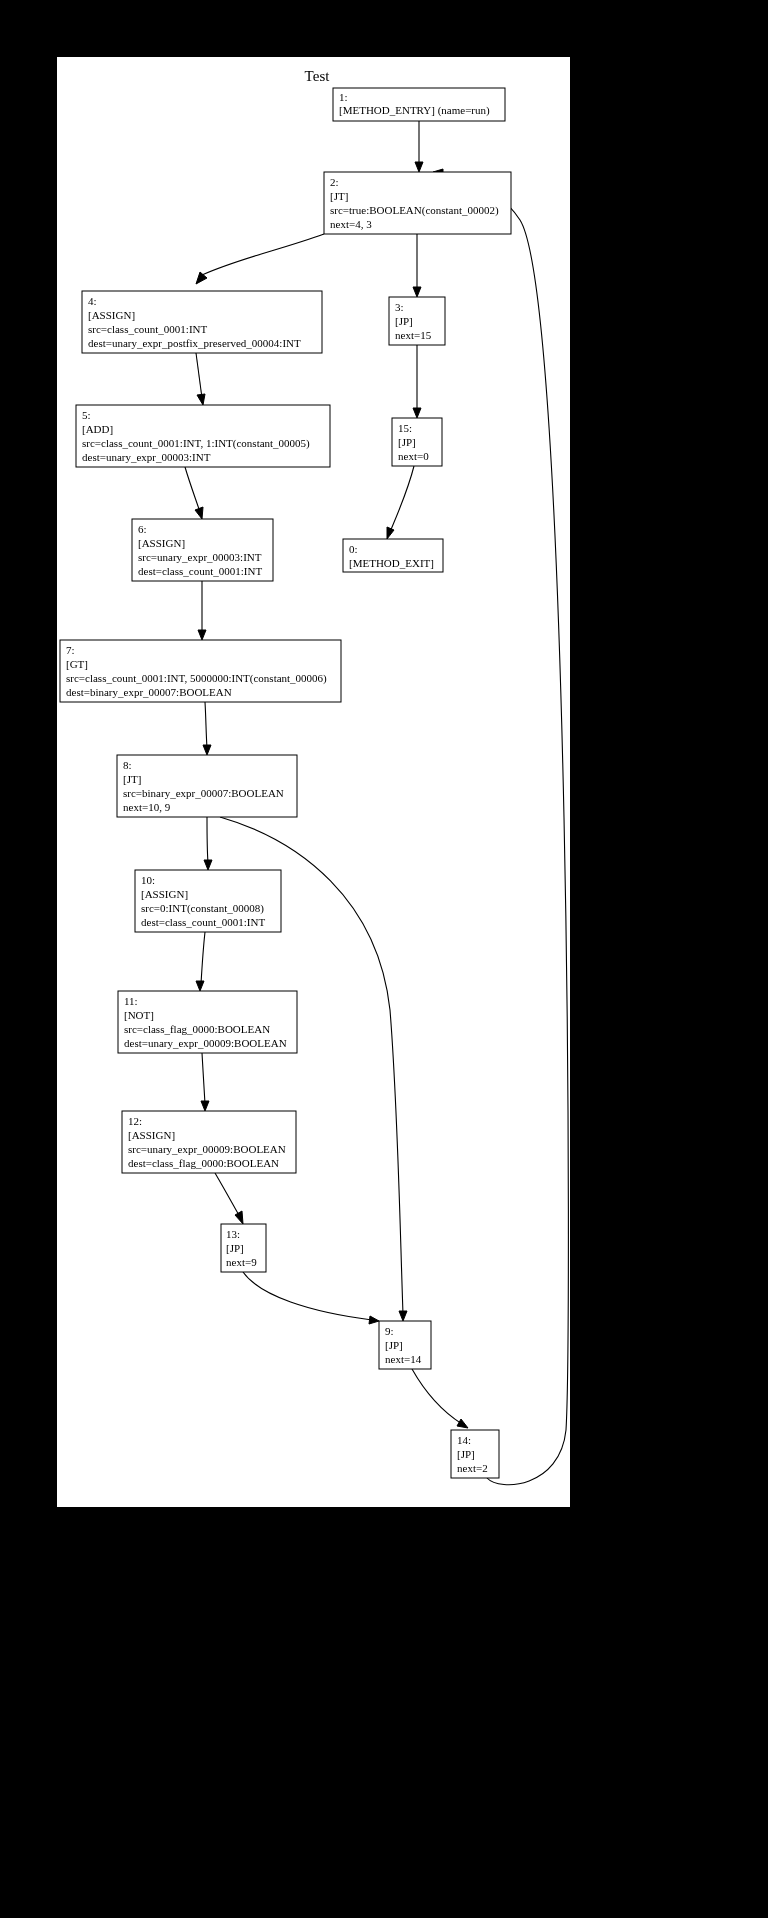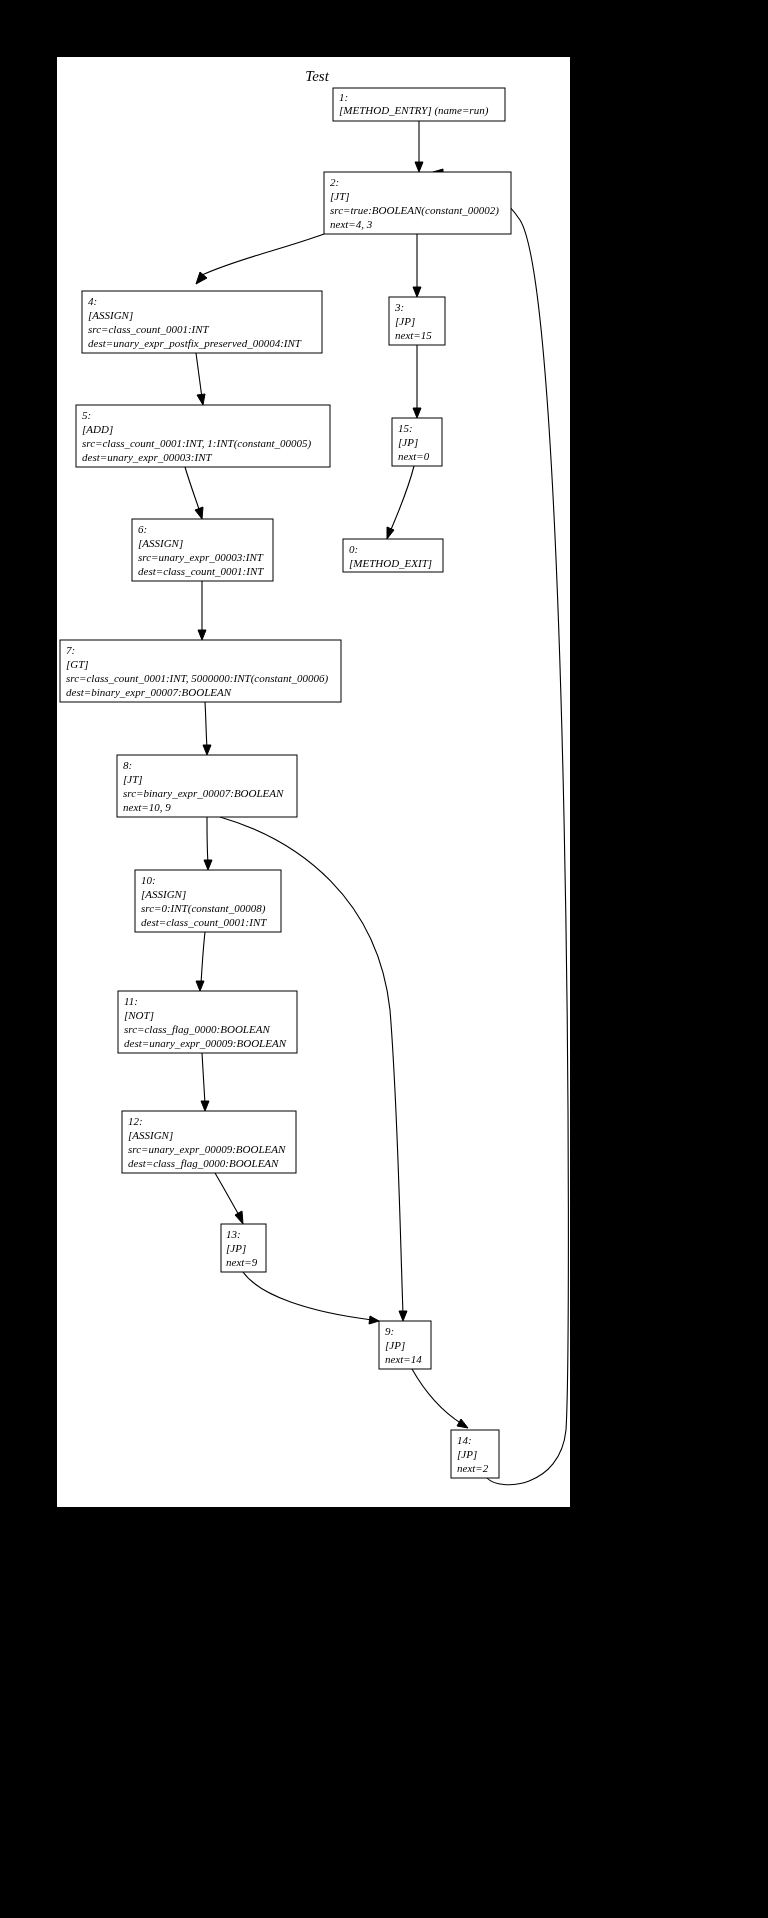--- a/index.html
+++ b/index.html
@@ -9,21 +9,20 @@
     width: 768px;
     height: 1918px;
     overflow: hidden;
     font-family: "Liberation Serif", "DejaVu Serif", serif;
   }
   #canvas {
     position: relative;
     width: 764px;
     height: 1918px;
     background: #000000;
-    font-style: italic;
   }
   #graph-surface {
     position: absolute;
     left: 57px;
     top: 57px;
     width: 513px;
     height: 1450px;
     background: #ffffff;
   }
   svg#graph {

